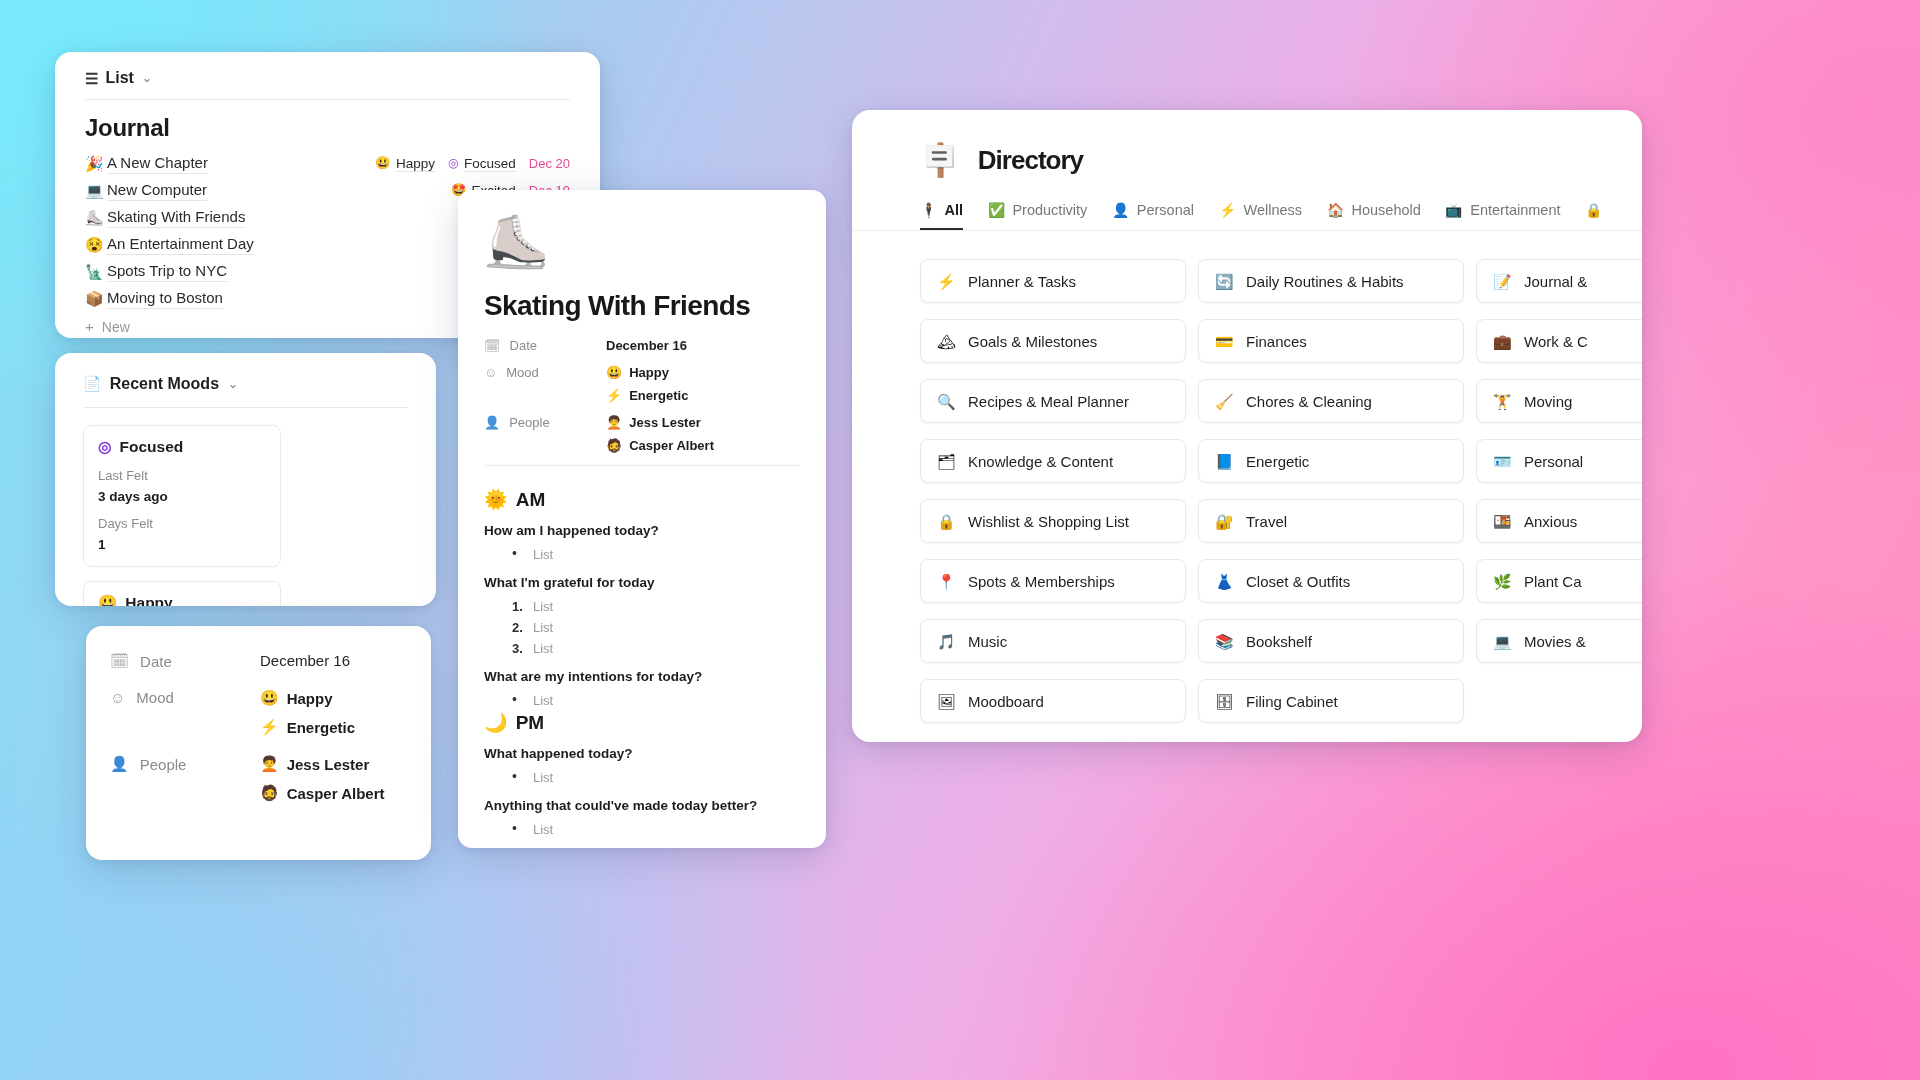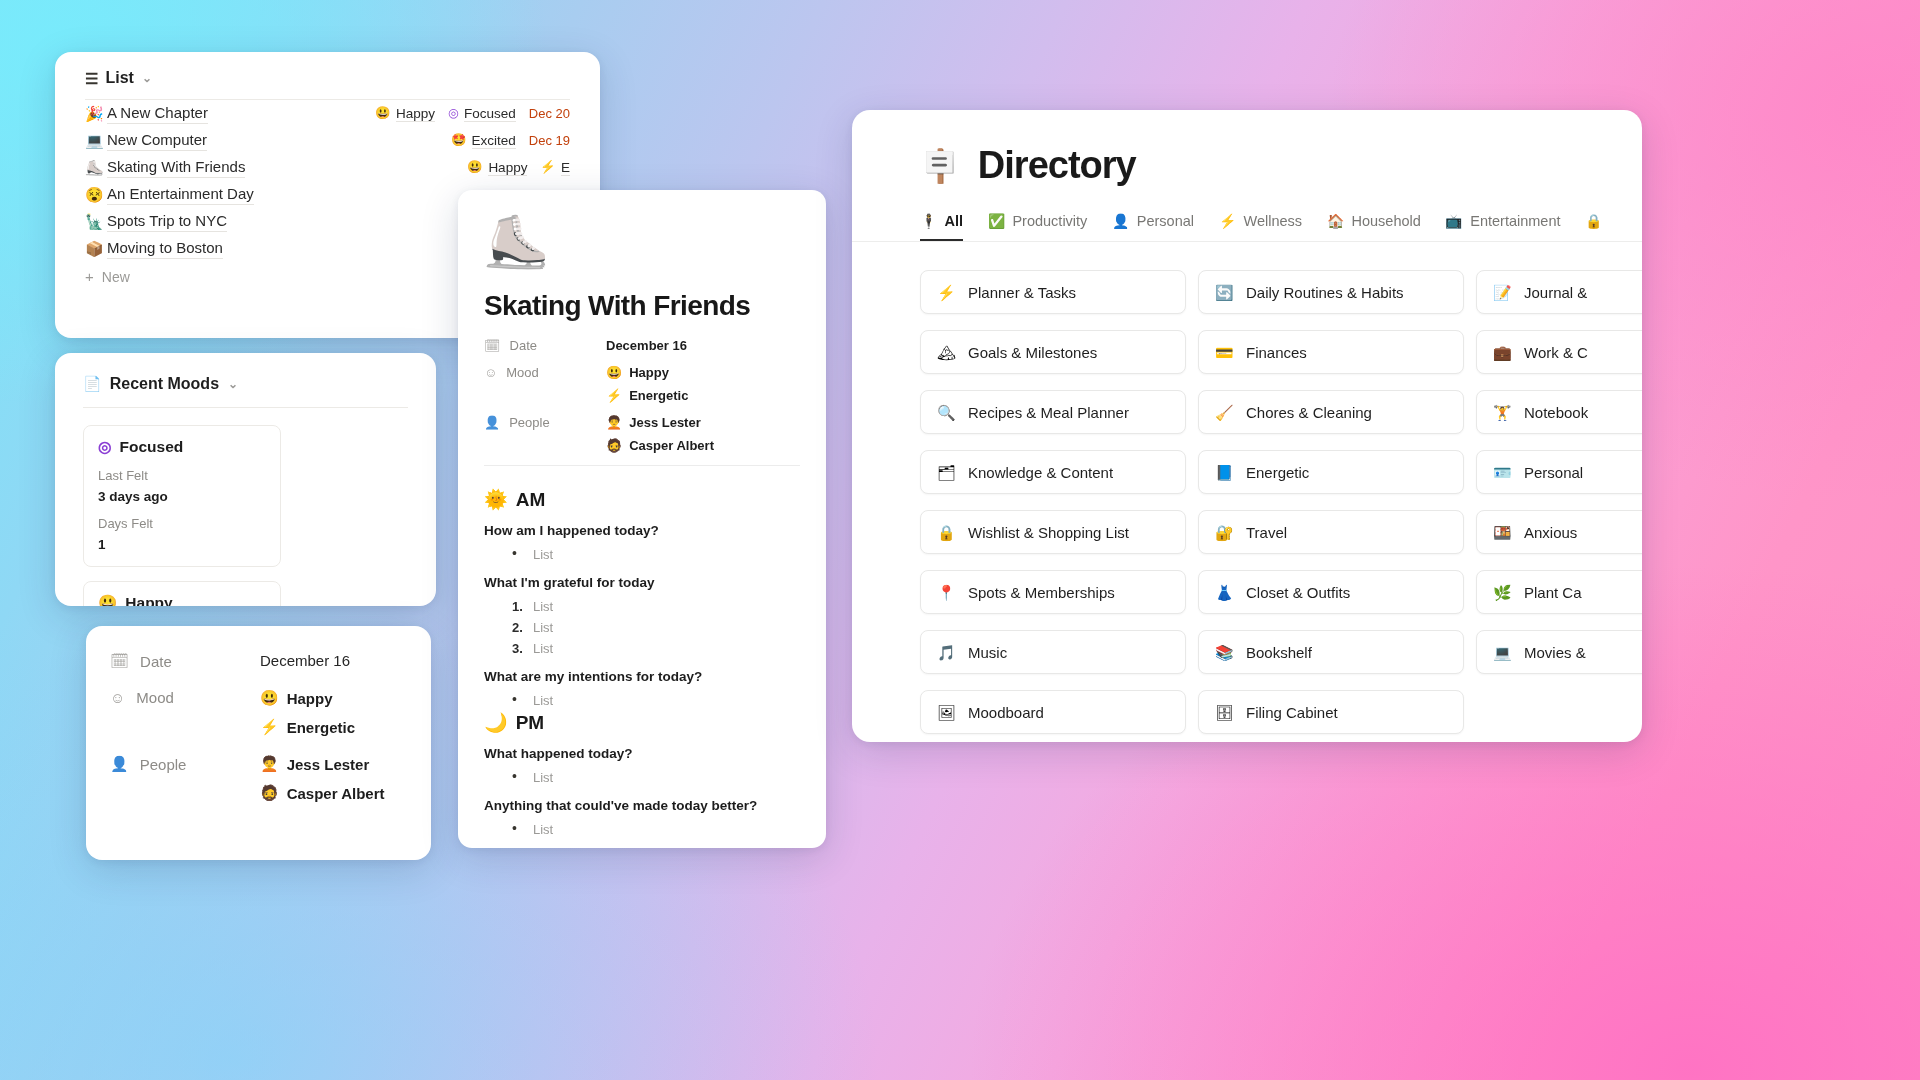--- a/index.html
+++ b/index.html
@@ -51,21 +51,21 @@
   .jr-divider { height: 1px; background: #eceae6; margin: 0 30px; }
   .jr-title { font-size: 24px; font-weight: 700; color: #1b1b1b; padding: 14px 30px 8px 30px; letter-spacing: -0.3px; }
   .jr-rows { padding: 0 30px; }
   .jr-row { display: flex; align-items: center; height: 27px; position: relative; }
   .jr-row .jr-emoji { width: 22px; font-size: 15px; line-height: 1; }
   .jr-row .jr-name { font-size: 15px; color: #2a2a2a; border-bottom: 1px solid #e6e4e0; line-height: 20px; }
   .jr-tags { position: absolute; right: 0; display: flex; align-items: center; gap: 13px; }
   .tag { display: inline-flex; align-items: center; gap: 5px; font-size: 13.5px; color: #2b2b2b; white-space: nowrap; }
   .tag .tg-ico { font-size: 12.5px; line-height: 1; }
   .tag .tg-txt { border-bottom: 1px solid #e6e4e0; }
-  .jr-date { font-size: 13px; color: #c2410c; }
+  .jr-date { font-size: 13px; color: #ec4899; }
   .jr-new { display: flex; align-items: center; gap: 8px; padding: 6px 30px 0 30px; font-size: 14px; color: #9b9a97; }
   .jr-new .plus { font-size: 15px; }
 
   
   #moods-card { left: 55px; top: 353px; width: 381px; height: 253px; }
   .rm-head { display: flex; align-items: center; gap: 8px; padding: 22px 28px 14px 28px;
              font-size: 16px; font-weight: 700; color: #1f1f1f; }
   .rm-head .doc-ico { font-size: 15px; }
   .rm-divider { height: 1px; background: #eceae6; margin: 0 28px; }
   .rm-grid { display: flex; gap: 14px; padding: 17px 28px 0 28px; flex-wrap: wrap; }
@@ -103,21 +103,21 @@
   .dt-li { display: flex; gap: 9px; font-size: 13px; color: #9b9a97; padding: 3px 0 3px 28px; }
   .dt-li .mk { color: #37352f; min-width: 12px; }
   .dt-li .mk.num { font-weight: 700; color: #2b2b2b; }
   .dt-li .mk.dot { font-size: 14px; line-height: 13px; }
 
   
   #directory-card { left: 852px; top: 110px; width: 790px; height: 632px; border-radius: 18px; }
   .dir-inner { padding: 34px 0 0 0; }
   .dir-head { display: flex; align-items: center; gap: 18px; padding: 0 68px 0 68px; margin-bottom: 26px; }
   .dir-head .dir-ico { font-size: 32px; line-height: 1; }
-  .dir-head .dir-title { font-size: 38px; font-weight: 700; color: #1a1a1a; letter-spacing: -1px; }
+  .dir-head .dir-title { font-size: 26px; font-weight: 700; color: #1a1a1a; letter-spacing: -1px; }
   .dir-tabs { display: flex; align-items: center; gap: 25px; padding: 0 68px; border-bottom: 1px solid #ededec; }
   .dir-tab { display: flex; align-items: center; gap: 7px; font-size: 14.5px; color: #787774;
              padding-bottom: 10px; border-bottom: 2px solid transparent; white-space: nowrap; }
   .dir-tab .dtab-ico { font-size: 14px; }
   .dir-tab.active { color: #1d1d1d; font-weight: 600; border-bottom-color: #2b2b2b; }
   .dir-grid { display: grid; grid-template-columns: repeat(3, 266px); gap: 16px 12px;
               padding: 28px 0 0 68px; }
   .dir-item { height: 44px; border: 1px solid #e8e8e7; border-radius: 8px;
               display: flex; align-items: center; gap: 13px; padding: 0 16px;
               background: #fff; box-shadow: 0 1px 2px rgba(15,15,15,0.04); }
@@ -129,20 +129,21 @@
 
 <div id="stage">
 
   <div class="card" id="journal-card">
     <div class="jr-toolbar">
       <span class="list-glyph">☰</span>
       <span>List</span>
       <span class="jr-chev">⌄</span>
     </div>
     <div class="jr-divider"></div>
+    <div class="jr-title">Journal</div>
     <div class="jr-rows" id="journal-rows">
         <div class="jr-row">
           <span class="jr-emoji">🎉</span>
           <span class="jr-name">A New Chapter</span>
           <div class="jr-tags">
             <span class="tag">
               <span class="tg-ico" style="color: rgb(217, 136, 11);">😃</span>
               <span class="tg-txt">Happy</span>
             </span>
             <span class="tag">
@@ -446,21 +447,21 @@
           <div class="dir-item">
             <span class="di-ico">🔍</span>
             <span class="di-lbl">Recipes &amp; Meal Planner</span>
           </div>
           <div class="dir-item">
             <span class="di-ico">🧹</span>
             <span class="di-lbl">Chores &amp; Cleaning</span>
           </div>
           <div class="dir-item">
             <span class="di-ico">🏋</span>
-            <span class="di-lbl">Notebook</span>
+            <span class="di-lbl">Moving</span>
           </div>
           <div class="dir-item">
             <span class="di-ico">🗂</span>
             <span class="di-lbl">Knowledge &amp; Content</span>
           </div>
           <div class="dir-item">
             <span class="di-ico">📘</span>
             <span class="di-lbl">Energetic</span>
           </div>
           <div class="dir-item">

